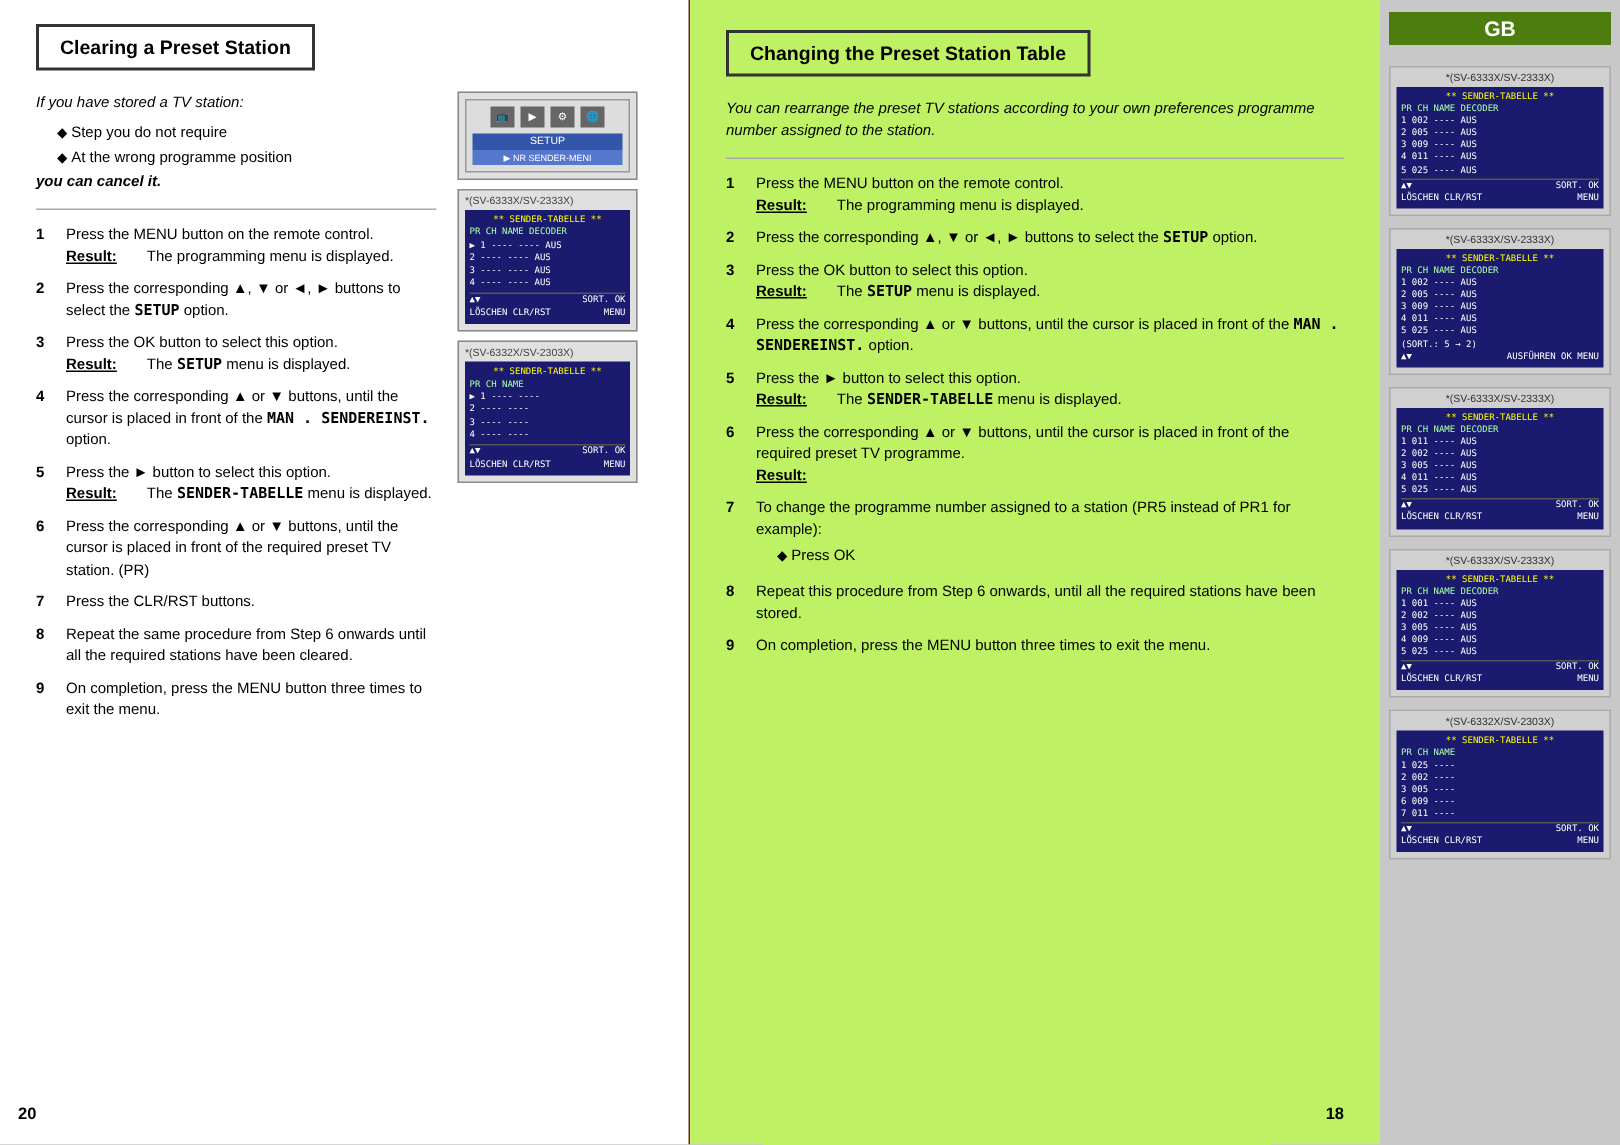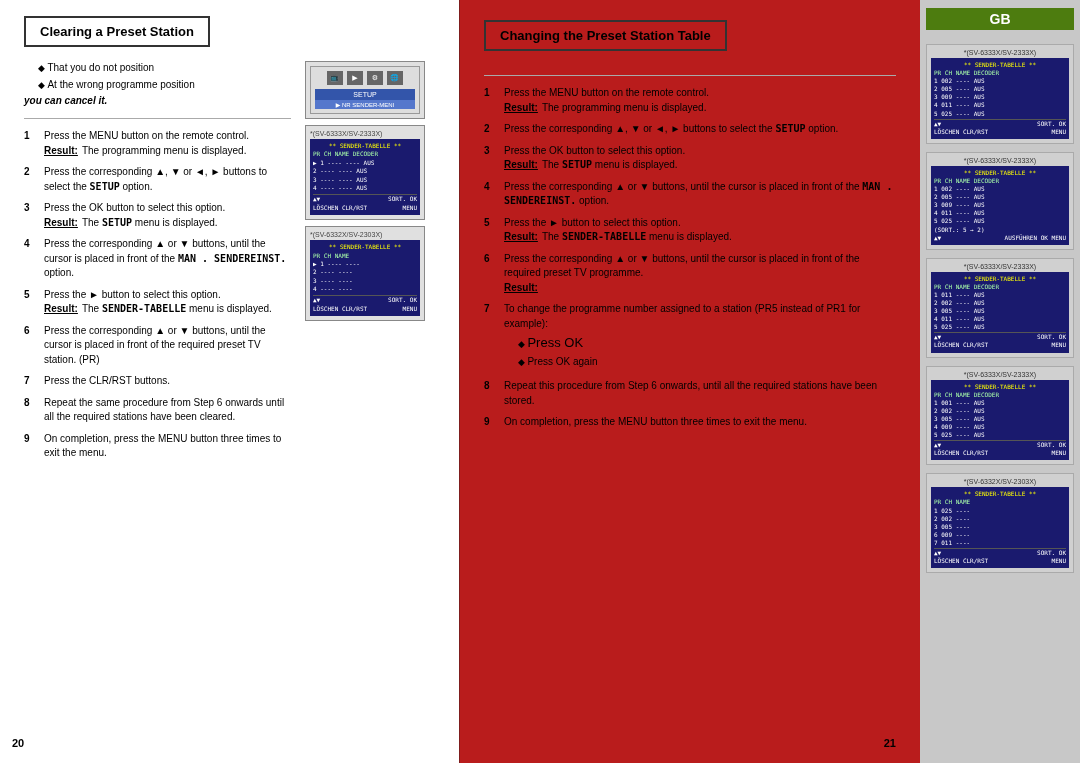--- a/index.html
+++ b/index.html
@@ -14,21 +14,21 @@
     }
     .page-left {
       width: 460px;
       background: #fff;
       padding: 16px 24px;
       border-right: 1px solid #7f1d1d;
       position: relative;
     }
     .page-right {
       width: 460px;
-      background: #b91c1c;
+      background: #bef264;
       padding: 20px 24px;
       position: relative;
     }
     .sidebar-right {
       width: 160px;
       background: #c8c8c8;
       padding: 8px 6px;
       display: flex;
       flex-direction: column;
       gap: 8px;
@@ -82,21 +82,21 @@
     .step-num {
       font-weight: bold;
       min-width: 12px;
       font-size: 10px;
     }
     .step-content {
       flex: 1;
     }
     .result-line {
       display: flex;
-      gap: 4px;
+      gap: 20px;
     }
     .result-label {
       text-decoration: underline;
       font-weight: bold;
     }
     kbd {
       font-family: monospace;
       font-weight: bold;
       font-size: 10px;
     }
@@ -151,21 +151,22 @@
 </head>
 <body>
 
 <div class="page-left">
   <div class="section-title">Clearing a Preset Station</div>
 
   
   <div class="left-content">
     <div class="left-steps">
 
-      <div class="bullet-item">That you do not position</div>
+      <div class="intro-text">If you have stored a TV station:</div>
+      <div class="bullet-item">Step you do not require</div>
       <div class="bullet-item">At the wrong programme position</div>
       <div class="cancel-text">you can cancel it.</div>
 
       <hr class="divider">
 
       <ol class="step-list">
 
         <li class="step-item">
           <span class="step-num">1</span>
           <div class="step-content">
@@ -292,20 +293,21 @@
         </div>
       </div>
     </div>
   </div>
 
   <span class="page-num page-num-left">20</span>
 </div>
 
 <div class="page-right">
   <div class="section-title">Changing the Preset Station Table</div>
+  <div class="intro-bold" style="font-style:italic; font-size:10px;">You can rearrange the preset TV stations according to your own preferences programme number assigned to the station.</div>
 
   <hr class="divider">
 
   <ol class="step-list">
     <li class="step-item">
       <span class="step-num">1</span>
       <div class="step-content">
         Press the MENU button on the remote control.<br>
         <div class="result-line">
           <span class="result-label">Result:</span>
@@ -351,35 +353,34 @@
         Press the corresponding ▲ or ▼ buttons, until the cursor is placed in front of the required preset TV programme.<br>
         <div class="result-line">
           <span class="result-label">Result:</span>
         </div>
       </div>
     </li>
     <li class="step-item">
       <span class="step-num">7</span>
       <div class="step-content">
         To change the programme number assigned to a station (PR5 instead of PR1 for example):
-        <div class="bullet-item" style="font-size:13px;margin-top:3px;">Press OK</div>
-        <div class="bullet-item" style="font-size:10px;">Press OK again</div>
+        <div class="bullet-item" style="font-size:10px;margin-top:3px;">Press OK</div>
       </div>
     </li>
     <li class="step-item">
       <span class="step-num">8</span>
       <div class="step-content">Repeat this procedure from Step 6 onwards, until all the required stations have been stored.</div>
     </li>
     <li class="step-item">
       <span class="step-num">9</span>
       <div class="step-content">On completion, press the MENU button three times to exit the menu.</div>
     </li>
   </ol>
 
-  <span class="page-num page-num-right">21</span>
+  <span class="page-num page-num-right">18</span>
 </div>
 
 <div class="sidebar-right">
   <div style="position:relative;">
     <div style="background:#4d7c0f;color:#fff;font-size:14px;font-weight:bold;padding:3px 8px;margin-bottom:6px;text-align:center;">GB</div>
   </div>
 
   <div class="panel">
     <div class="panel-title">*(SV-6333X/SV-2333X)</div>
     <div class="panel-screen">

